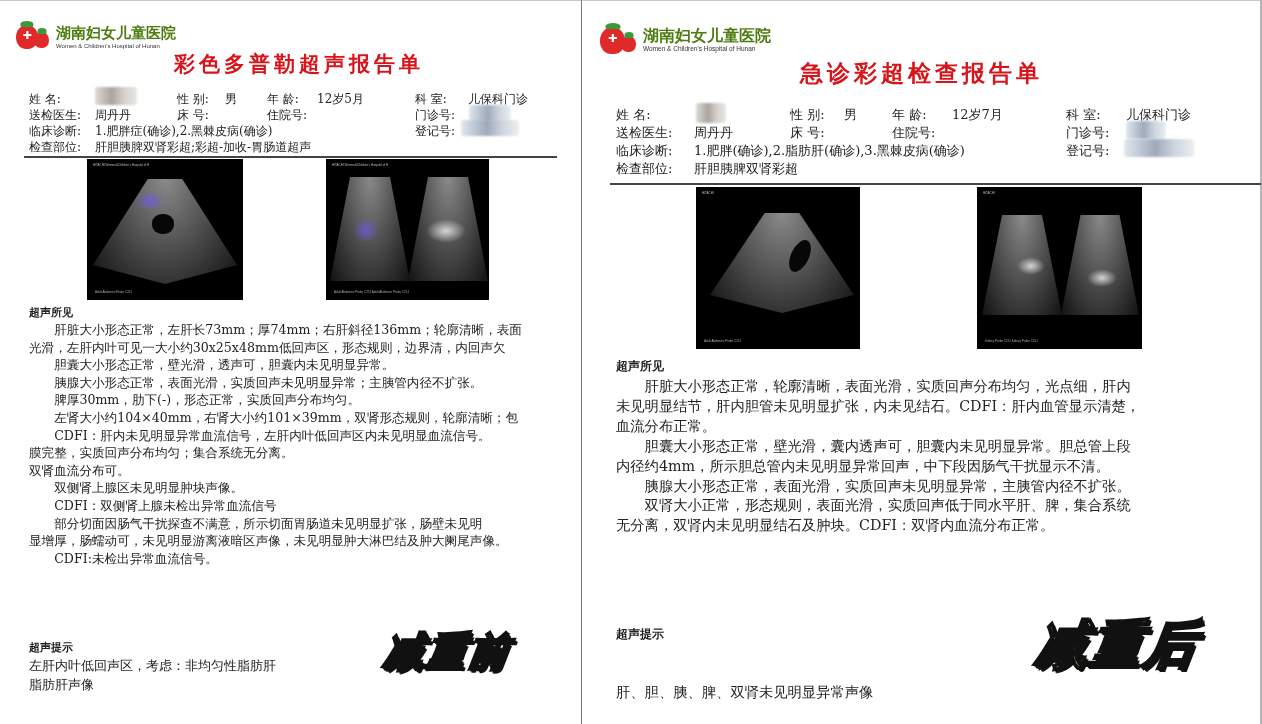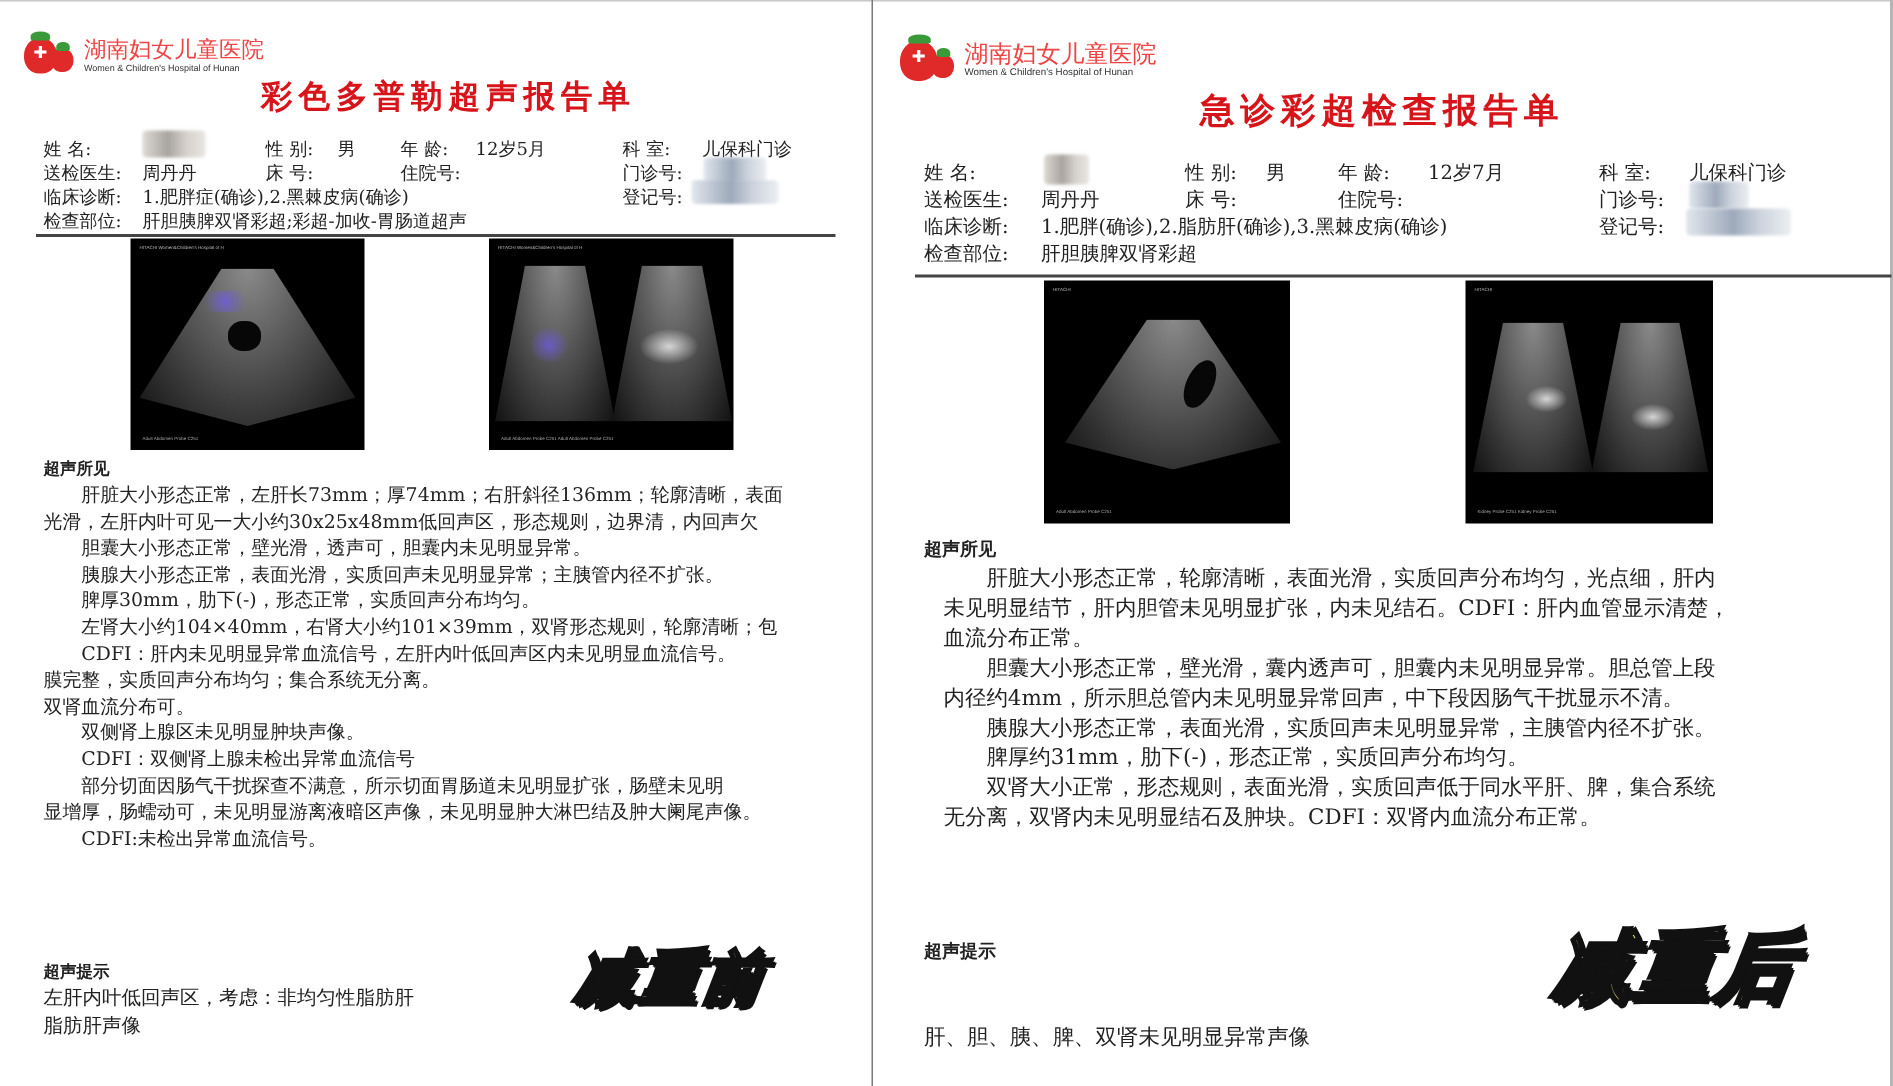--- a/index.html
+++ b/index.html
@@ -13,21 +13,21 @@
   .report.left { left: 0; width: 581px; }
   .report.right { left: 582px; width: 678px; }
 
   .logo { position: absolute; display: flex; align-items: center; }
   .logo .mark { position: relative; width: 36px; height: 30px; }
   .berry { position: absolute; border-radius: 50% 50% 45% 45%; background: #e02a2a; }
   .berry.big { left: 0; top: 3px; width: 22px; height: 24px; }
   .berry.small { left: 18px; top: 10px; width: 15px; height: 16px; }
   .berry .leaf { position: absolute; top: -4px; left: 50%; transform: translateX(-50%); width: 60%; height: 6px; background: #3a9a3a; border-radius: 50% 50% 20% 20%; }
   .berry .cross { position: absolute; left: 50%; top: 42%; transform: translate(-50%,-50%); color: #fff; font-family: "DejaVu Sans", sans-serif; font-weight: bold; font-size: 11px; line-height: 1; }
-  .logo .name-cn { font-family: "DejaVu Sans", sans-serif; font-weight: normal; color: #ef4444; line-height: 1; }
+  .logo .name-cn { font-family: "DejaVu Sans", sans-serif; font-weight: bold; color: #4d7c0f; line-height: 1; }
   .logo .name-en { font-family: "Liberation Sans", sans-serif; color: #333; line-height: 1; margin-top: 2px; }
 
   .title { position: absolute; color: #d8141b; font-weight: bold; letter-spacing: 4px; white-space: nowrap; font-family: "DejaVu Serif", serif; }
 
   .info { position: absolute; font-size: 12px; color: #222; }
   .info .row { position: relative; height: 16px; white-space: nowrap; }
   .info span { position: absolute; top: 0; }
   .blur { position: absolute; border-radius: 3px; background: linear-gradient(90deg, #d8d3cc, #9a958f 40%, #cfcac4 70%, #e6e2dd); filter: blur(1.2px); opacity: .85; }
   .blur.blue { background: linear-gradient(90deg, #dde3ea, #8d9bb0 45%, #c4ccd7 70%, #e8ecf0); }
 
@@ -209,28 +209,27 @@
   <div class="us-img" style="left:395px; top:187px; width:165px; height:162px;">
     <div class="hdr">HITACHI</div>
     <div class="fan" style="left:5px; top:28px; width:80px; height:100px; clip-path:polygon(25% 0,75% 0,100% 100%,0 100%);"></div>
     <div class="fan" style="left:84px; top:28px; width:78px; height:100px; clip-path:polygon(25% 0,75% 0,100% 100%,0 100%);"></div>
     <div class="bright" style="left:40px; top:70px; width:28px; height:18px;"></div>
     <div class="bright" style="left:110px; top:82px; width:30px; height:18px;"></div>
     <div class="ftr">Kidney    Probe C251    Kidney    Probe C251</div>
   </div>
 
   <div class="section-label" style="left:34px; top:358px; font-size:12px;">超声所见</div>
-  <div class="findings" style="left:34px; top:377px; font-size:14.3px; line-height:19.9px;margin-left:13px;">
+  <div class="findings" style="left:34px; top:377px; font-size:14.3px; line-height:19.9px;">
     <p>　　肝脏大小形态正常，轮廓清晰，表面光滑，实质回声分布均匀，光点细，肝内</p>
     <p>未见明显结节，肝内胆管未见明显扩张，内未见结石。CDFI：肝内血管显示清楚，</p>
     <p>血流分布正常。</p>
     <p>　　胆囊大小形态正常，壁光滑，囊内透声可，胆囊内未见明显异常。胆总管上段</p>
     <p>内径约4mm，所示胆总管内未见明显异常回声，中下段因肠气干扰显示不清。</p>
     <p>　　胰腺大小形态正常，表面光滑，实质回声未见明显异常，主胰管内径不扩张。</p>
-    <p>　　脾厚约31mm，肋下(-)，形态正常，实质回声分布均匀。</p>
     <p>　　双肾大小正常，形态规则，表面光滑，实质回声低于同水平肝、脾，集合系统</p>
     <p>无分离，双肾内未见明显结石及肿块。CDFI：双肾内血流分布正常。</p>
   </div>
 
   <div class="section-label" style="left:34px; top:626px; font-size:12px;">超声提示</div>
   <div class="findings" style="left:34px; top:646px; font-size:14.3px; line-height:20px;margin-top:36px;">
     <p>肝、胆、胰、脾、双肾未见明显异常声像</p>
   </div>
 
   <div class="stamp" style="left:454px; top:610px; font-size:52px;">减重后</div>

